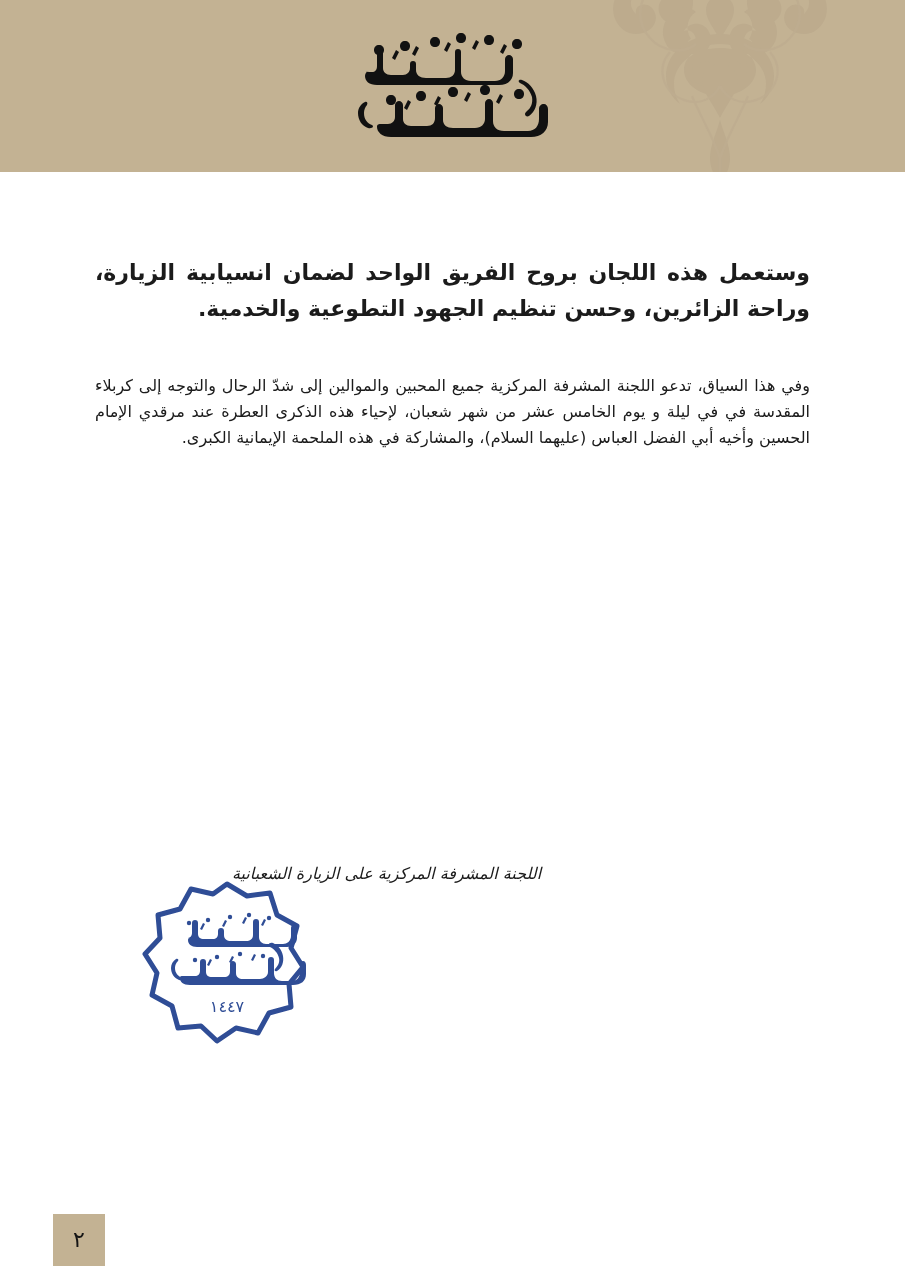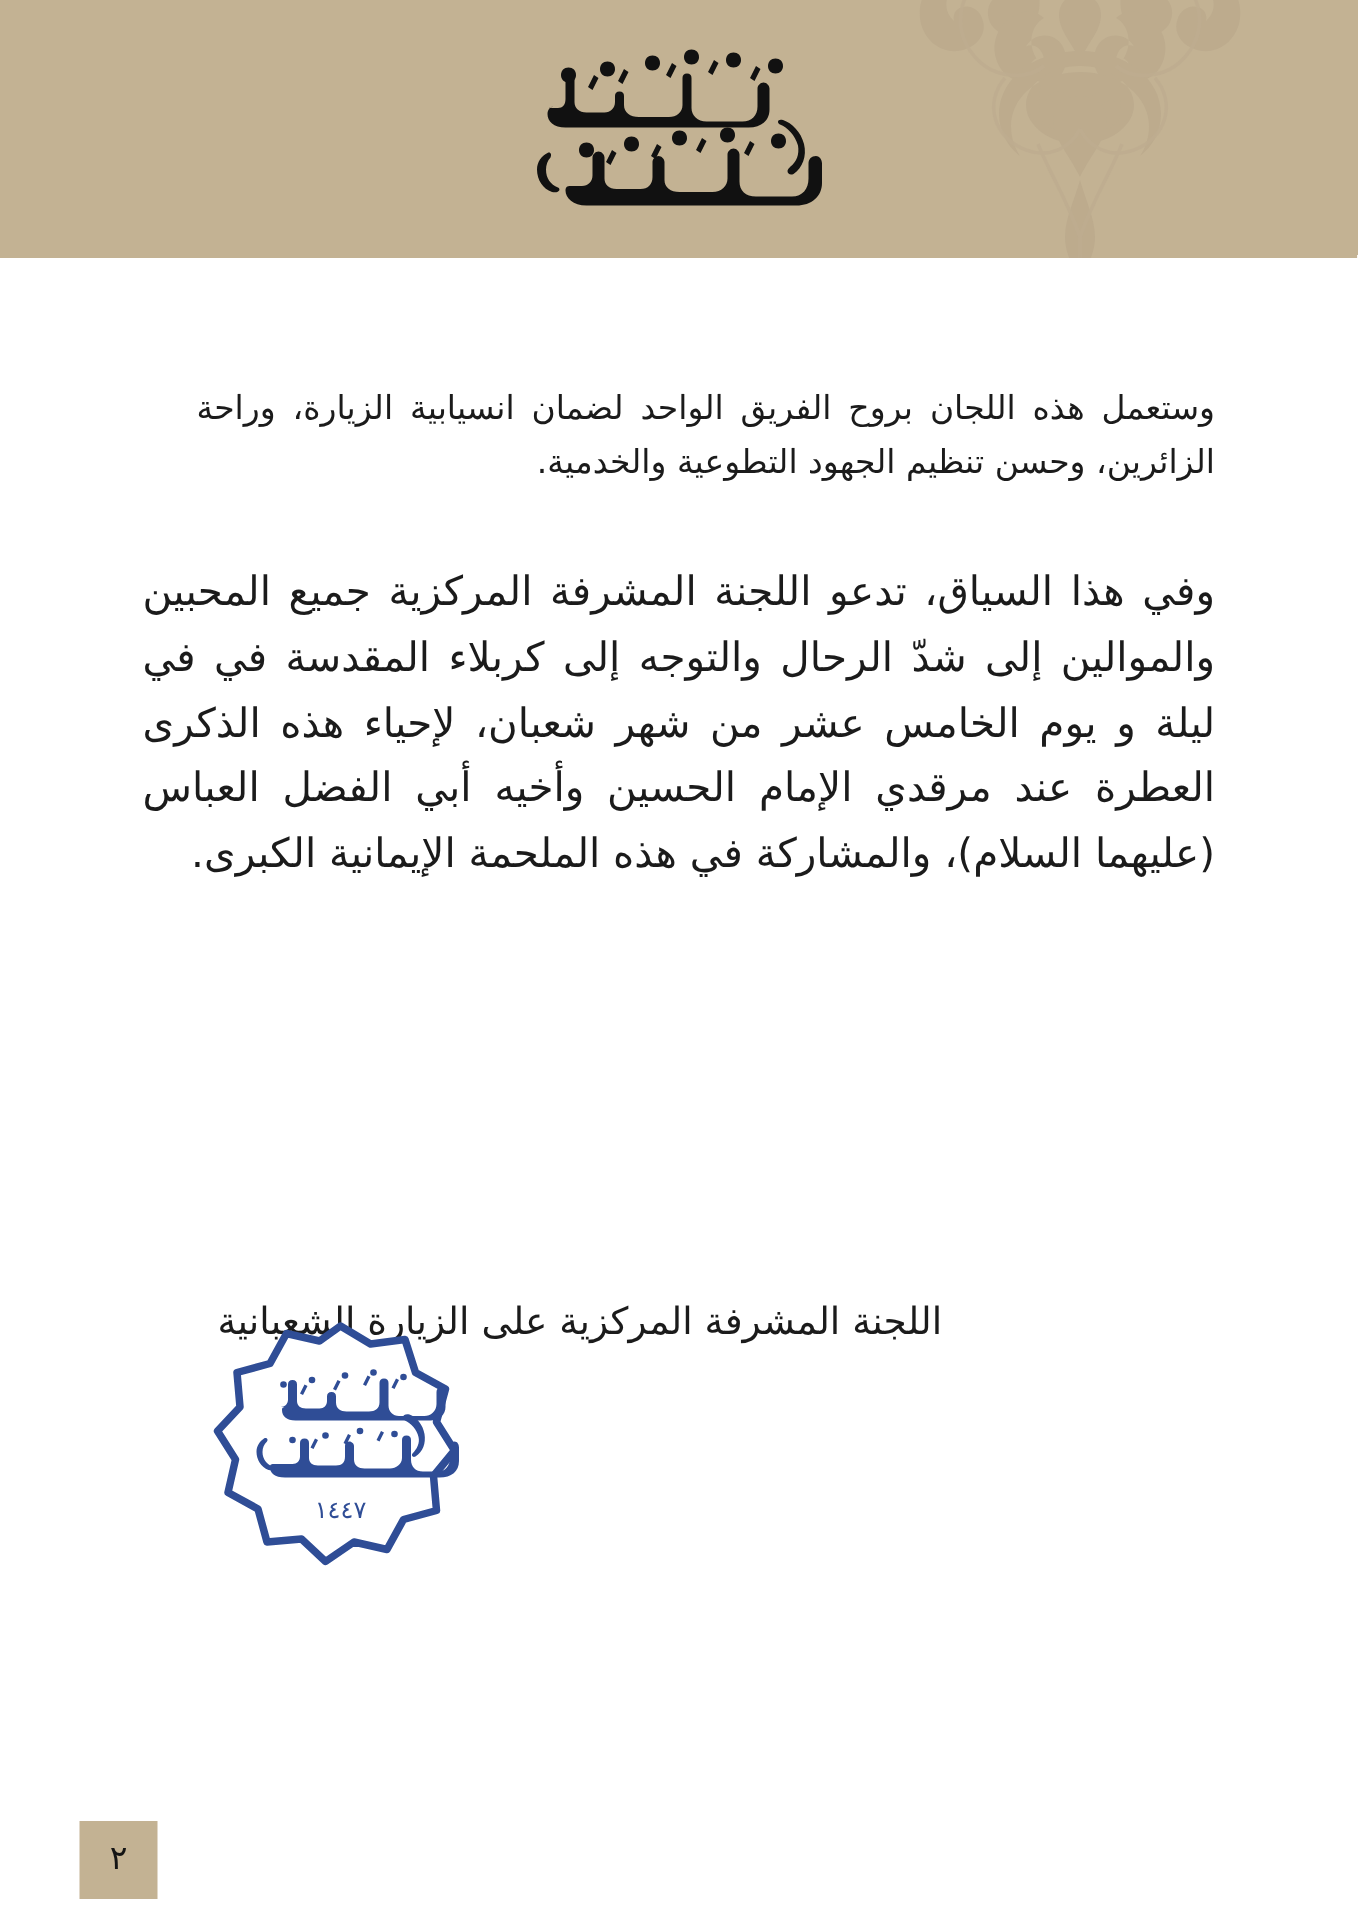--- a/index.html
+++ b/index.html
@@ -54,48 +54,48 @@
     position: absolute;
     top: 255px;
     left: 95px;
     width: 715px;
     direction: rtl;
     text-align: justify;
     text-justify: inter-word;
   }
   .para {
     color: #1b1b1b;
-    font-size: 27px;
+    font-size: 16px;
     line-height: 1.62;
     text-align: justify;
     margin: 0;
   }
   .para.bold {
-    font-weight: normal;
+    font-weight: bold;
     font-size: 22px;
     letter-spacing: -0.1px;
-    margin-left: 36px;
   }
   .gap-lg { height: 47px; }
   .gap-md { height: 24px; }
 
   
   .signature {
     position: absolute;
     top: 862px;
     left: 95px;
     width: 583px;
     direction: rtl;
     text-align: center;
   }
   .signature .sig-line {
     color: #1b1b1b;
-    font-size: 25px;
+    font-size: 16px;
     line-height: 1.52;
     white-space: nowrap;
+    font-style: italic;
   }
 
   
   .seal {
     position: absolute;
     top: 876px;
     left: 139px;
     width: 176px;
     height: 176px;
   }

